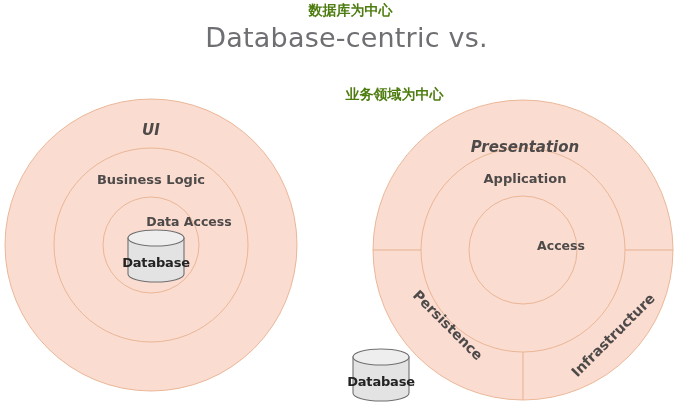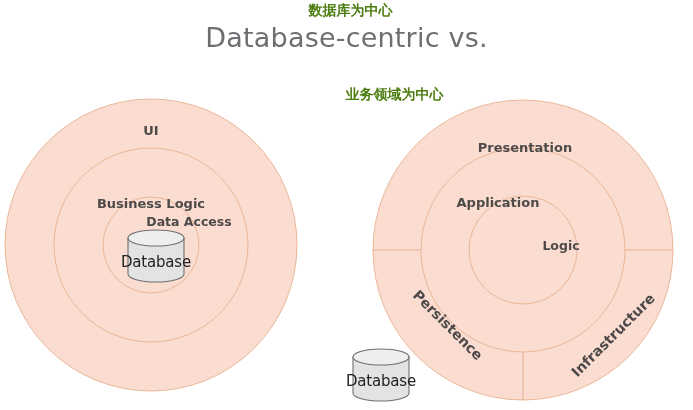--- a/index.html
+++ b/index.html
@@ -58,32 +58,32 @@
   
   .ring-label {
     position: absolute;
     font-family: "DejaVu Sans", "Liberation Sans", sans-serif;
     font-weight: 700;
     color: #4d4a49;
     white-space: nowrap;
     transform: translate(-50%, -50%);
     text-align: center;
   }
-  .lbl-ui       { font-size: 13px; }
-  .lbl-mid      { font-size: 13px; margin-top: 24px; }
+  .lbl-ui       { font-size: 15px; font-style: italic; }
+  .lbl-mid      { font-size: 13px; }
   .lbl-inner    { font-size: 12.5px; margin-left: 36px; }
   .lbl-sector   { font-size: 14px; }
   .db-text {
     position: absolute;
     left: 50%;
     top: 55%;
     transform: translate(-50%, -50%);
     font-family: "DejaVu Sans", "Liberation Sans", sans-serif;
-    font-size: 15px;
-    font-weight: 400;
+    font-size: 13px;
+    font-weight: 700;
     color: #232323;
     white-space: nowrap;
     letter-spacing: -0.2px;
   }
 </style>
 </head>
 <body>
 
 <svg id="canvas" viewBox="0 0 693 410" xmlns="http://www.w3.org/2000/svg">
 
@@ -121,19 +121,19 @@
 </div>
 
 <div class="cn-annot cn-bottom">业务领域为中心</div>
 
 <div class="ring-label lbl-ui" style="left:151px; top:130px;">UI</div>
 <div class="ring-label lbl-mid" style="left:151px; top:179px;">Business Logic</div>
 <div class="ring-label lbl-inner" style="left:153px; top:221px;">Data Access</div>
 <div class="db-text" style="position:absolute; left:156px; top:262px; transform:translate(-50%,-50%);">Database</div>
 
 <div class="ring-label lbl-ui" style="left:525px; top:129px;margin-top:18px;">Presentation</div>
-<div class="ring-label lbl-mid" style="left:498px; top:178px;">Application</div>
-<div class="ring-label lbl-inner" style="left:525px; top:245px;">Logic</div>
+<div class="ring-label lbl-mid" style="left:525px; top:178px;">Application</div>
+<div class="ring-label lbl-inner" style="left:525px; top:245px;">Access</div>
 
 <div class="ring-label lbl-sector" style="left:448px; top:325px; transform:translate(-50%,-50%) rotate(45deg);">Persistence</div>
 <div class="ring-label lbl-sector" style="left:613px; top:335px; transform:translate(-50%,-50%) rotate(-45deg);">Infrastructure</div>
 
 <div class="db-text" style="position:absolute; left:381px; top:381px; transform:translate(-50%,-50%);">Database</div>
 
 </body></html>

